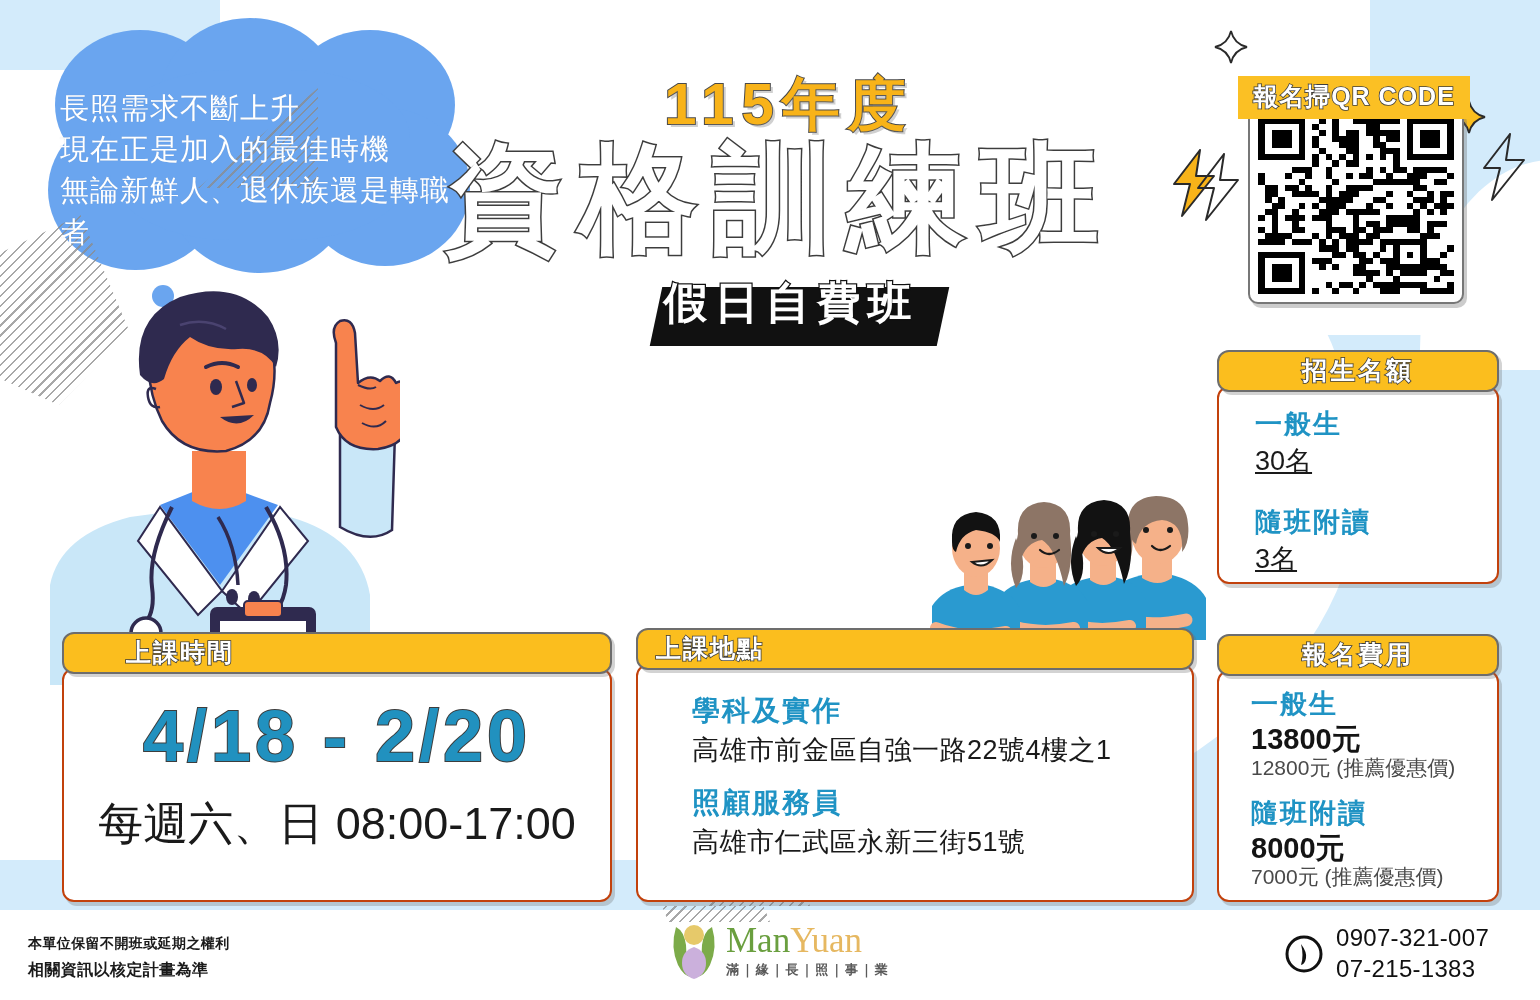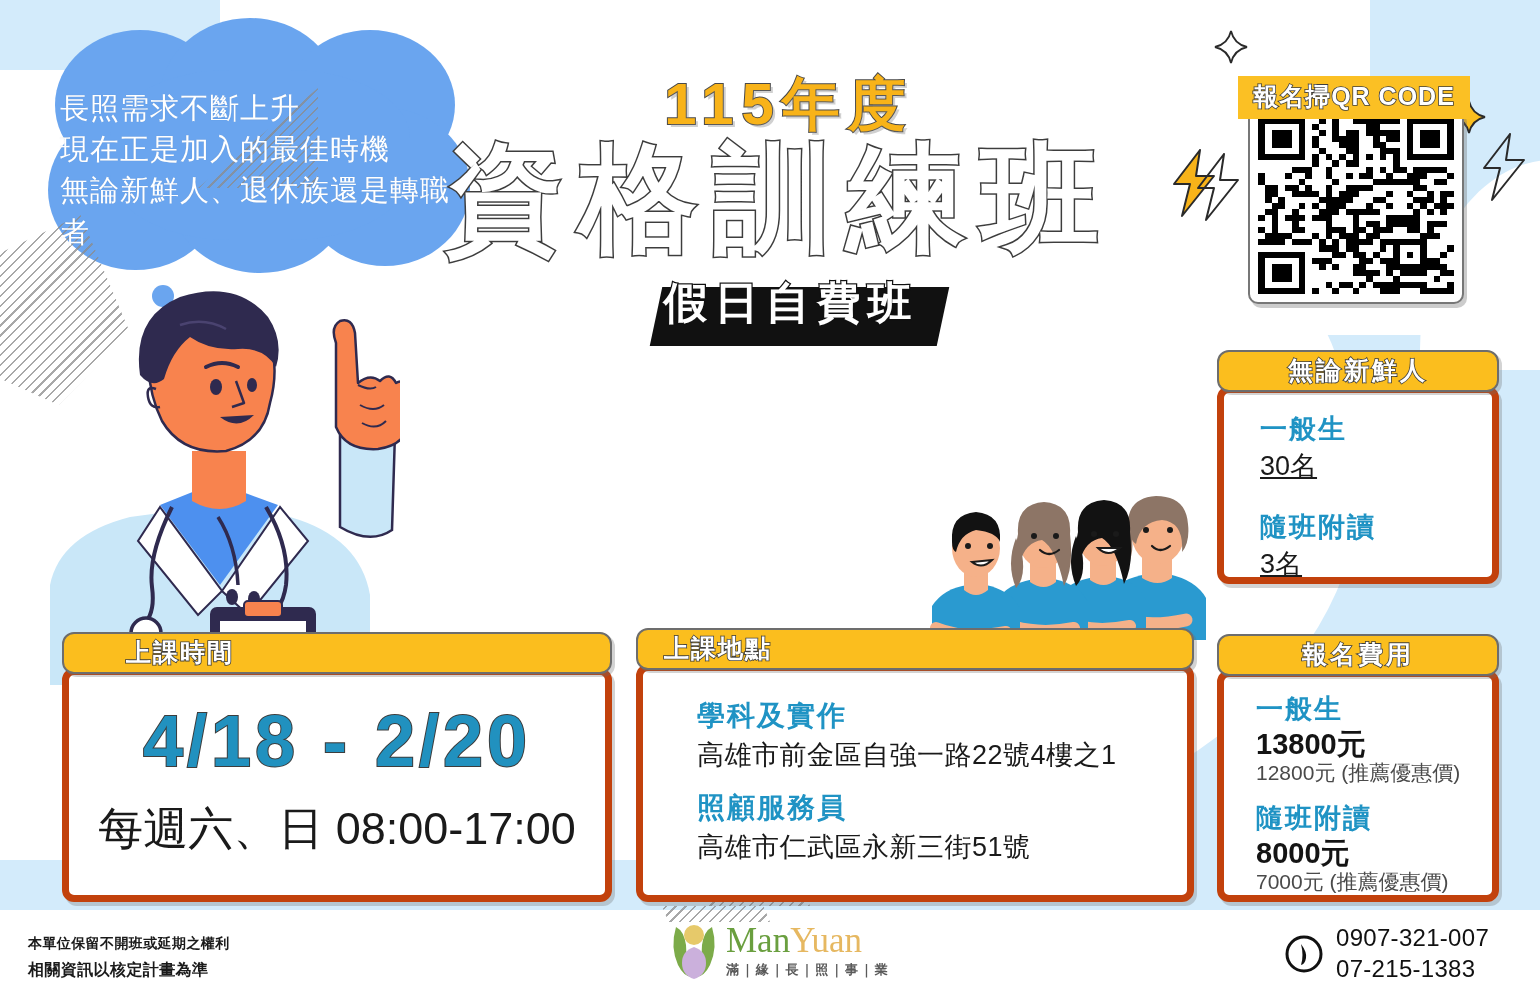--- a/index.html
+++ b/index.html
@@ -235,28 +235,28 @@
     font-weight: bold;
     color: #ffffff;
     letter-spacing: 3px;
     -webkit-text-stroke: 1.6px #3d3d3d;
     paint-order: stroke fill;
     box-shadow: 3px 3px 0 rgba(110,110,110,.3);
     z-index: 3;
   }
   .card-head.left {
     text-align: left;
-    padding-left: 26px;
+    padding-left: 18px;
     letter-spacing: 2px;
   }
   .card-body {
     position: relative;
     margin-top: -6px;
     background: #ffffff;
-    border: 7px solid #c2410c;
+    border: 2px solid #c2410c;
     border-radius: 12px;
     box-shadow: 3px 4px 0 rgba(110,110,110,.3);
     box-sizing: border-box;
     z-index: 2;
   }
   .lbl-blue {
     color: #1f93c4;
     font-weight: bold;
     letter-spacing: 2px;
   }
@@ -1350,21 +1350,21 @@
           <i style="background: rgb(0, 0, 0);"></i>
           <i style="background: rgb(0, 0, 0);"></i>
           <i style="background: rgb(0, 0, 0);"></i>
           <i style="background: rgb(0, 0, 0);"></i>
           <i style="background: rgb(0, 0, 0);"></i>
         </div>
     </div>
   </div>
 
   <div class="card" id="card-quota">
-    <div class="card-head">無論新鮮人</div>
+    <div class="card-head">招生名額</div>
     <div class="card-body">
       <div class="q-title lbl-blue">一般生</div>
       <div class="q-val">30名</div>
       <div class="q-title lbl-blue">隨班附讀</div>
       <div class="q-val">3名</div>
     </div>
   </div>
 
   <div class="card" id="card-fee">
     <div class="card-head">報名費用</div>

